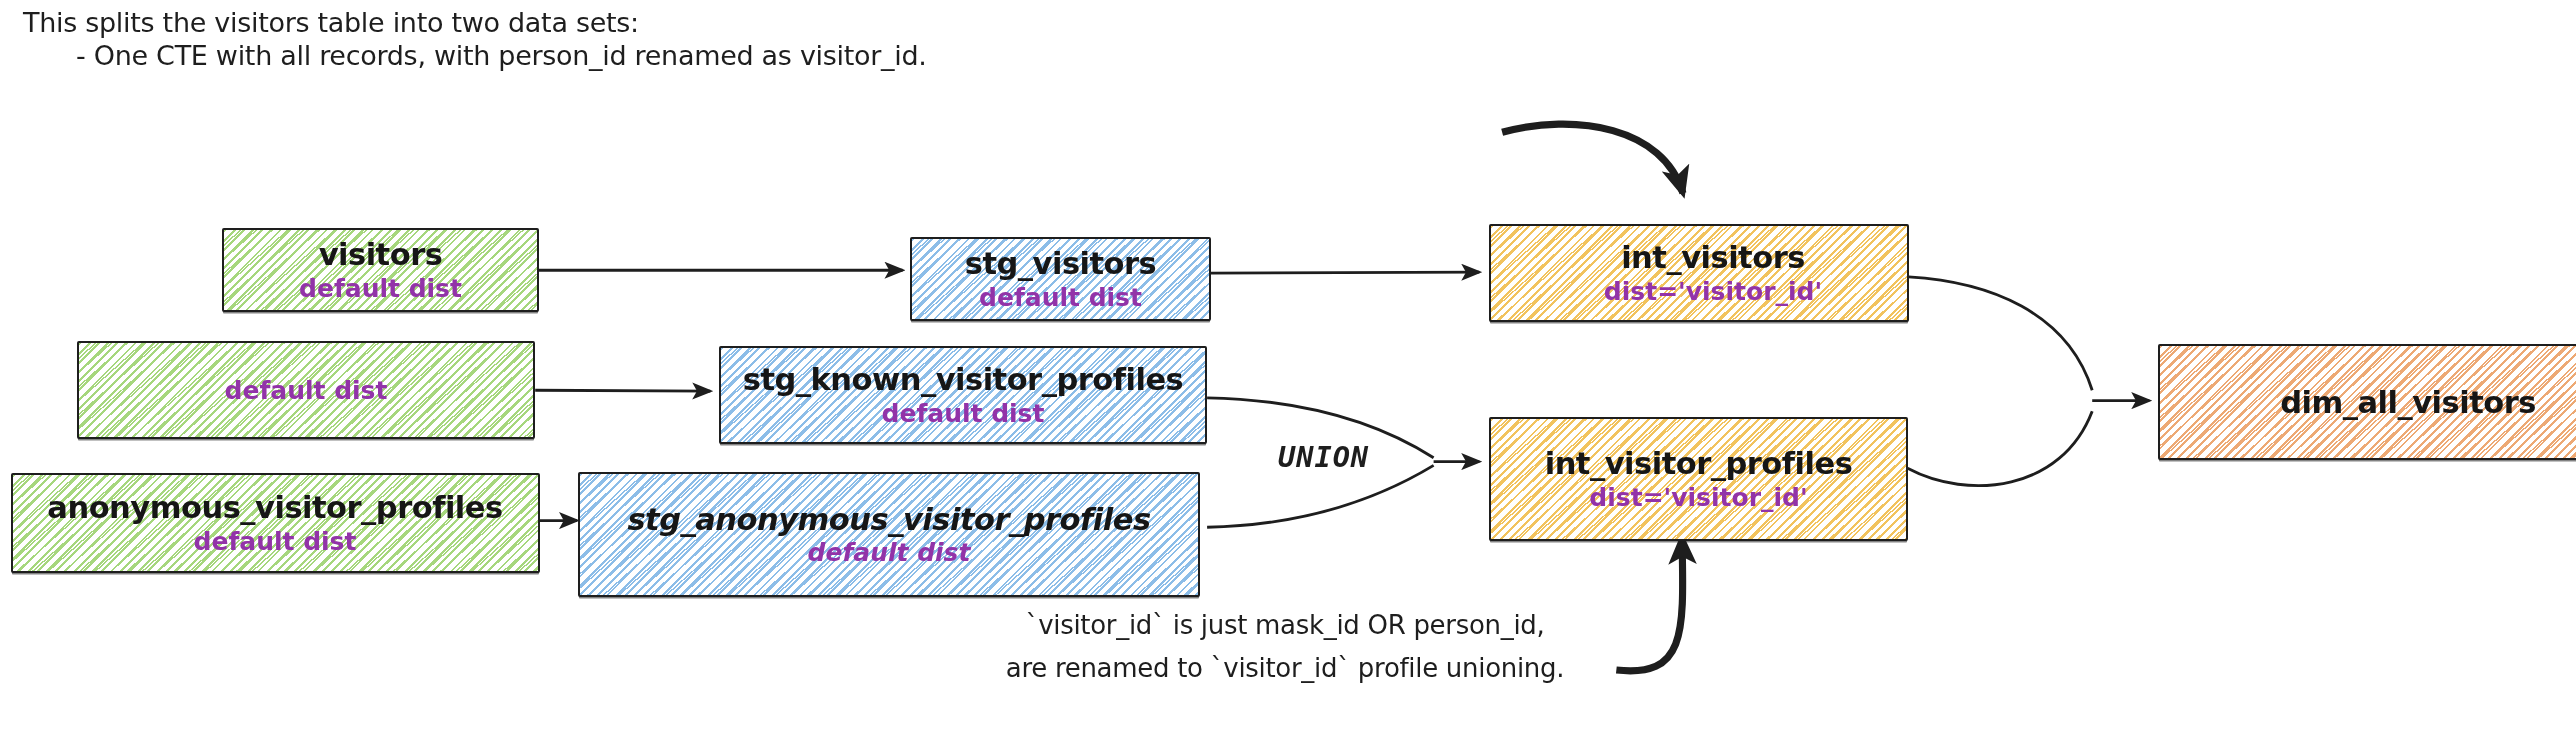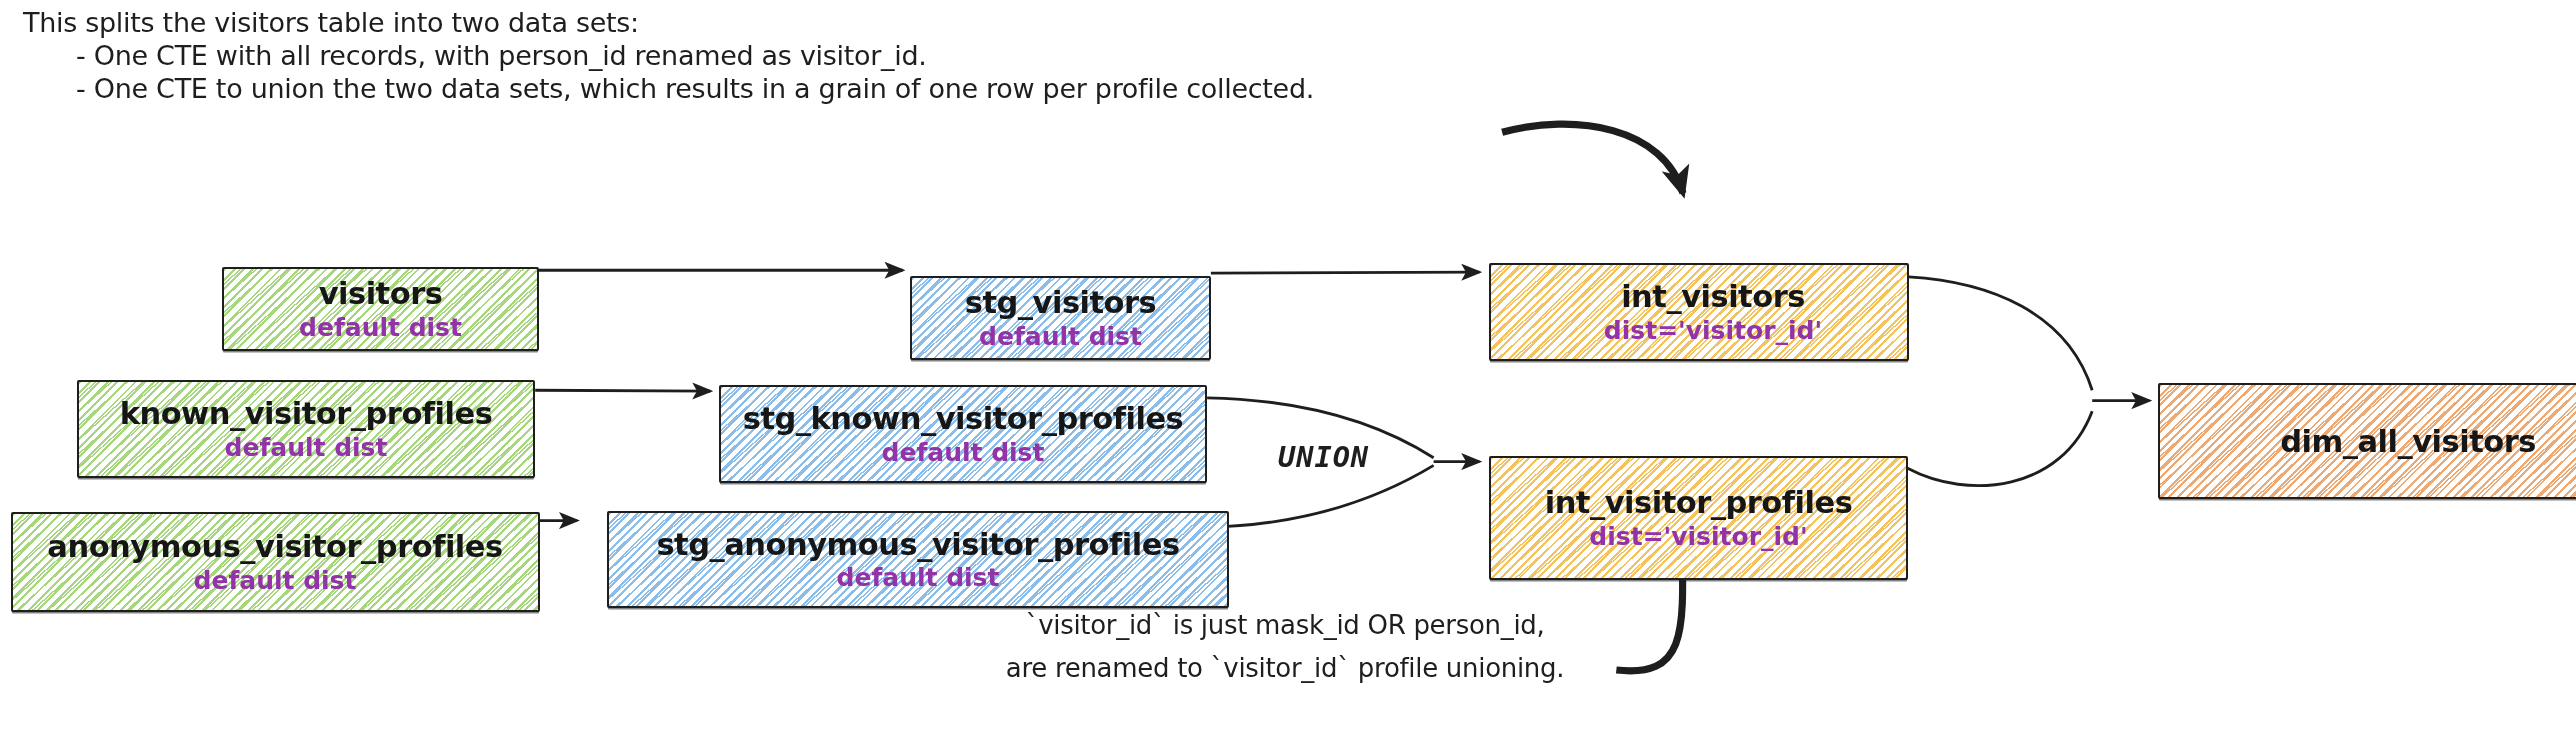--- a/index.html
+++ b/index.html
@@ -19,55 +19,53 @@
   }
   
   .node{
     position:absolute;box-sizing:border-box;border:2.4px solid var(--ink);border-radius:1.9px;
     display:flex;flex-direction:column;align-items:center;justify-content:center;gap:1.9px;
     box-shadow:0 2.4px 0 -1px rgba(30,30,30,.55);
     background-image:
       repeating-linear-gradient(135deg, var(--hc) 0 2px, transparent 2px 6.5px),
       repeating-linear-gradient(138deg, var(--hc) 0 1.4px, transparent 1.4px 10.5px);
     background-color:#fff;
-    margin-top:39px;
   }
   .node .title{font-size:30.5px;font-weight:600;letter-spacing:-0.5px;color:#161616;white-space:nowrap;}
   .node .sub{font-size:25px;font-weight:600;color:var(--purple);white-space:nowrap;}
   .node .sub:empty{display:none;}
   .green {--hc:var(--green);}
   .blue  {--hc:var(--blue);}
   .yellow{--hc:var(--yellow);}
   .orange{--hc:var(--orange);}
   
   .n-visitors      {left:222px; top:228px; width:317px; height:84px;}
   .n-stg-visitors  {left:910px; top:237px; width:301px; height:84px;}
   .n-int-visitors  {left:1489px;top:224px; width:420px; height:98px;padding-left:28px;}
   .n-known         {left:77px;  top:341px; width:458px; height:98px;}
   .n-stg-known     {left:719px; top:346px; width:488px; height:98px;}
   .n-anon          {left:10.5px;  top:473px; width:529px; height:100px;}
-  .n-stg-anon      {left:607px; top:472px; width:622px; height:97px;}
+  .n-stg-anon      {left:578px; top:472px; width:622px; height:125px;font-style:italic;}
   .n-int-profiles  {left:1489px;top:417px; width:419px; height:124px;}
   .n-dim           {left:2158px;top:344px; width:500px; height:116px;text-align:right;}
   
   #edges{position:absolute;left:0;top:0;width:2576px;height:749px;pointer-events:none;}
   #edges path{fill:none;stroke:var(--ink);}
   #edges .thin{stroke-width:3px;}
   #edges .thick{stroke-width:7.5px;}
   #edges marker path{fill:var(--ink);stroke:none;}
 </style>
 </head>
 <body>
 
 <div id="canvas">
 
   <div class="note" id="top-note">
     <div>This splits the visitors table into two data sets:</div>
     <div class="bullet">- One CTE with all records, with person_id renamed as visitor_id.</div>
-    <div class="bullet">- One CTE to union the two data sets, which results in a grain of one row per profile collected.</div>
   </div>
 
   <div class="note" id="bottom-note">
     <div>`visitor_id` is just mask_id OR person_id,</div>
     <div>are renamed to `visitor_id` profile unioning.</div>
   </div>
 
   <div id="union-label">UNION</div>
 
   <svg id="edges" viewBox="0 0 2706 787" xmlns="http://www.w3.org/2000/svg">
@@ -103,21 +101,20 @@
   </div>
   <div class="node blue n-stg-visitors">
     <div class="title">stg_visitors</div>
     <div class="sub">default dist</div>
   </div>
   <div class="node yellow n-int-visitors">
     <div class="title">int_visitors</div>
     <div class="sub">dist='visitor_id'</div>
   </div>
   <div class="node green n-known">
-    <div class="title">known_visitor_profiles</div>
     <div class="sub">default dist</div>
   </div>
   <div class="node blue n-stg-known">
     <div class="title">stg_known_visitor_profiles</div>
     <div class="sub">default dist</div>
   </div>
   <div class="node green n-anon">
     <div class="title">anonymous_visitor_profiles</div>
     <div class="sub">default dist</div>
   </div>

